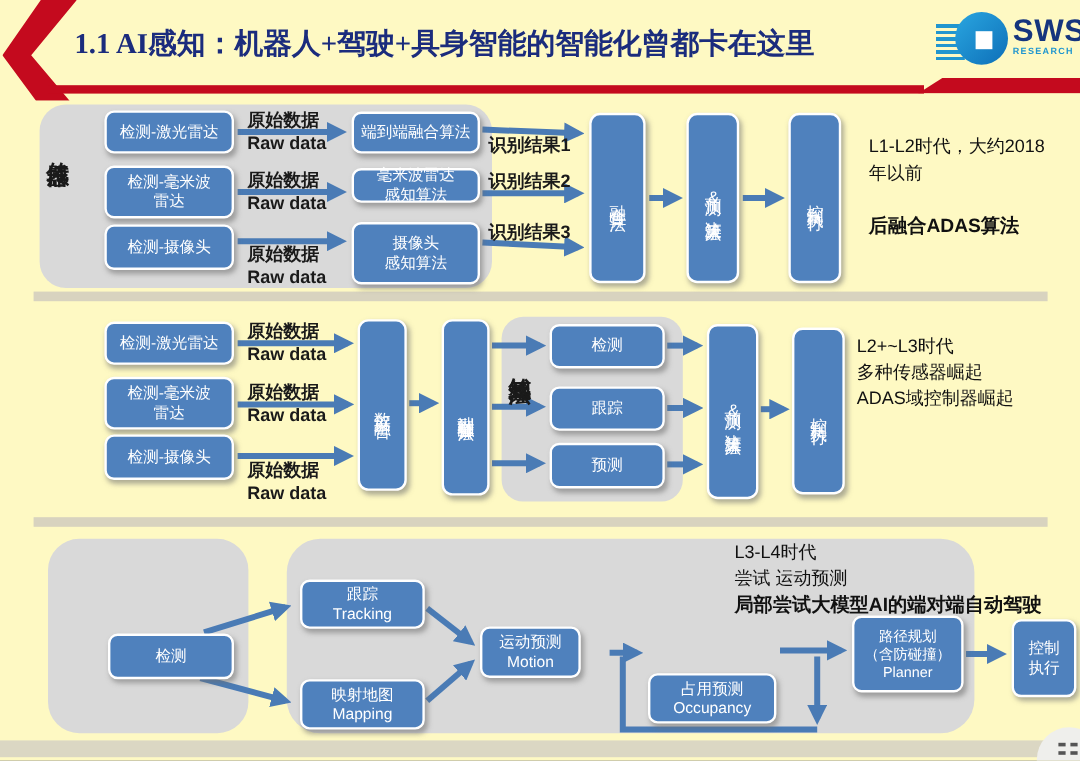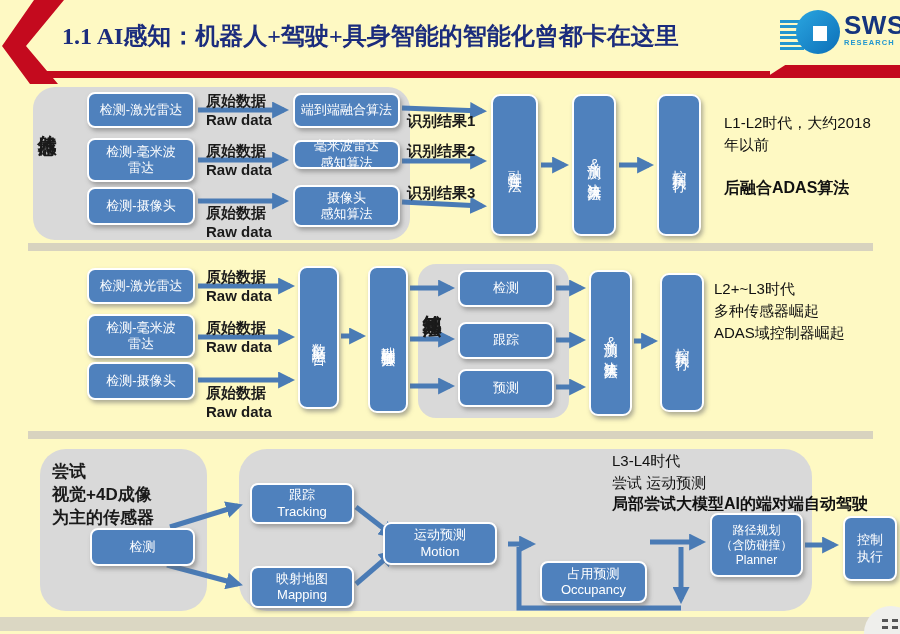--- a/index.html
+++ b/index.html
@@ -135,21 +135,21 @@
     <div class="en">Raw data</div>
   </div>
   <div class="rawlabel" style="left:206px;top:203px;">
     <div class="cn">原始数据</div>
     <div class="en">Raw data</div>
   </div>
 
   <div class="box" style="left:293px;top:93px;width:107px;height:35px;">端到端融合算法</div>
   <div class="box" style="left:293px;top:140px;width:107px;height:29px;">毫米波雷达
 感知算法</div>
-  <div class="box" style="left:293px;top:185px;width:107px;height:42px;">摄像头
+  <div class="box" style="left:293px;top:185px;width:107px;height:52px;">摄像头
 感知算法</div>
 
   <div class="reslabel" style="left:407px;top:112px;">识别结果1</div>
   <div class="reslabel" style="left:407px;top:142px;">识别结果2</div>
   <div class="reslabel" style="left:407px;top:184px;">识别结果3</div>
 
   <div class="box vbox" style="left:491px;top:94px;width:47px;height:142px;"><span class="vt">融合算法</span></div>
   <div class="box vbox" style="left:572px;top:94px;width:44px;height:142px;"><span class="vt" style="letter-spacing:1px;">预测&amp;决策算法</span></div>
   <div class="box vbox" style="left:657px;top:94px;width:44px;height:142px;"><span class="vt">控制执行</span></div>
 
@@ -183,29 +183,26 @@
   <div class="box" style="left:458px;top:322px;width:96px;height:37px;">跟踪</div>
   <div class="box" style="left:458px;top:369px;width:96px;height:38px;">预测</div>
 
   <div class="box vbox" style="left:589px;top:270px;width:43px;height:146px;"><span class="vt" style="letter-spacing:1px;">预测&amp;决策算法</span></div>
   <div class="box vbox" style="left:660px;top:273px;width:44px;height:139px;"><span class="vt">控制执行</span></div>
 
   <div class="note" style="left:714px;top:278px;width:188px;">L2+~L3时代
 多种传感器崛起
 ADAS域控制器崛起</div>
 
-  <div class="intro" style="left:52px;top:460px;">尝试
-视觉+4D成像
-为主的传感器</div>
   <div class="box" style="left:90px;top:528px;width:105px;height:38px;">检测</div>
   <div class="box" style="left:250px;top:483px;width:104px;height:41px;">跟踪
 Tracking</div>
   <div class="box" style="left:250px;top:566px;width:104px;height:42px;">映射地图
 Mapping</div>
-  <div class="box" style="left:383px;top:522px;width:114px;height:43px;">运动预测
+  <div class="box" style="left:400px;top:522px;width:84px;height:43px;">运动预测
 Motion</div>
   <div class="box" style="left:540px;top:521px;width:107px;height:42px;margin-top:40px;">占用预测
 Occupancy</div>
   <div class="box" style="left:710px;top:513px;width:93px;height:64px;font-size:12px;">路径规划
 （含防碰撞）
 Planner</div>
   <div class="box" style="left:843px;top:516px;width:54px;height:65px;">控制
 执行</div>
 
   <div class="note" style="left:612px;top:450px;width:270px;">L3-L4时代

